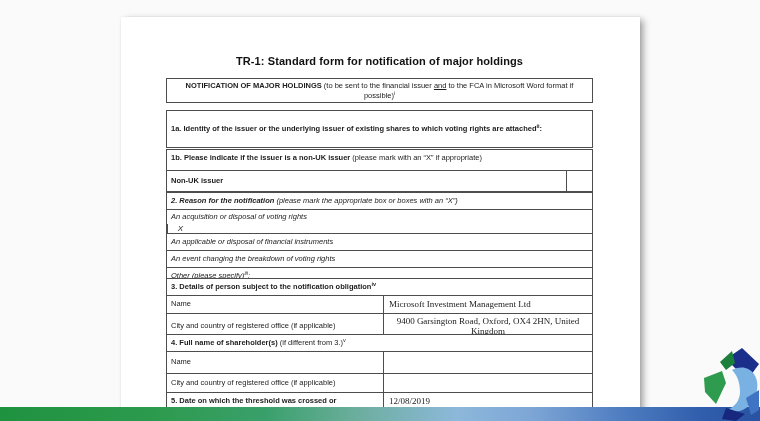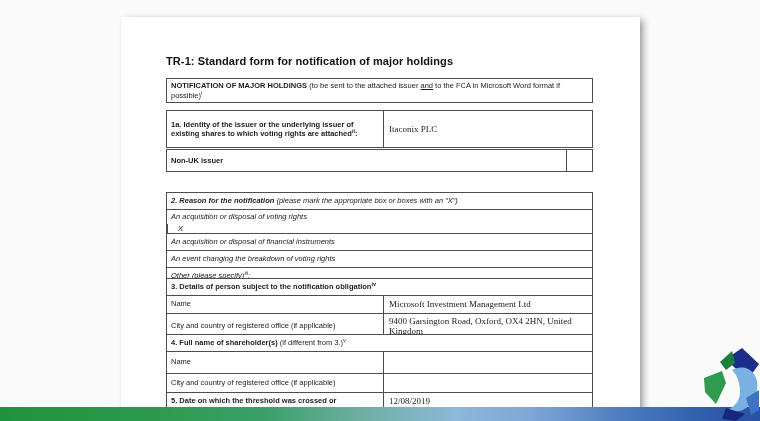--- a/index.html
+++ b/index.html
@@ -1,17 +1,17 @@
 <!DOCTYPE html>
 <html><head>
 <meta charset="utf-8">
 <style>
   * { margin:0; padding:0; box-sizing:border-box; }
   body { background:#e8e8e8; font-family:"Liberation Sans", sans-serif; }
-  .canvas { position:relative; width:760px; height:421px; background:#fafafa; overflow:hidden; }
+  .canvas { position:relative; width:760px; height:421px; background:#fafafa; overflow:hidden;text-align:center; }
   .page {
     position:absolute; left:121px; top:17px; width:519px; height:404px;
     background:#ffffff;
     box-shadow: 4px 2px 7px -1px rgba(0,0,0,0.38), 0 0 1px rgba(0,0,0,0.15);
   }
   .title {
     position:absolute; left:45px; top:38px; width:427px;
     font-size:11px; font-weight:bold; color:#111; letter-spacing:.1px;
   }
   .tbl { position:absolute; left:45px; width:427px; border:1px solid #4d4d4d; background:#fff; }
@@ -52,49 +52,51 @@
 </style>
 </head>
 <body>
 
 <div class="canvas">
   <div class="page">
 
     <div class="title">TR-1: Standard form for notification of major holdings</div>
 
     <div class="banner">
-      <span class="b">NOTIFICATION OF MAJOR HOLDINGS</span><span> (to be sent to the attached issuer </span><span class="u">and</span><span> to the FCA in Microsoft Word format if possible)</span><sup class="fn">i</sup>
+      <span class="b">NOTIFICATION OF MAJOR HOLDINGS</span><span> (to be sent to the financial issuer </span><span class="u">and</span><span> to the FCA in Microsoft Word format if possible)</span><sup class="fn">i</sup>
     </div>
 
     <div class="tbl" id="t1a">
       <div class="row">
         <div class="cell-lbl">
           <span><span class="b">1a. Identity of the issuer or the underlying issuer of existing shares to which voting rights are attached</span><sup class="fn b">ii</sup><span class="b">:</span></span>
         </div>
-        <div class="cell-val">Itaconix PLC</div>
       </div>
     </div>
 
     <div class="tbl" id="t1b">
+      <div class="row hdr-row">
+        <div class="hdr"><span class="b">1b. Please indicate if the issuer is a non-UK issuer</span><span> (please mark with an “X” if appropriate)</span></div>
+      </div>
       <div class="row item-row">
         <div class="cell-lbl">Non-UK issuer</div>
         <div class="cell-mark"></div>
       </div>
     </div>
 
     <div class="tbl" id="t2">
       <div class="row hdr-row">
         <div class="hdr"><span class="b">2. Reason for the notification</span><span> (please mark the appropriate box or boxes with an “X”)</span></div>
       </div>
       <div class="row item-row">
         <div class="cell-lbl">An acquisition or disposal of voting rights</div>
         <div class="cell-mark">X</div>
       </div>
       <div class="row item-row">
-        <div class="cell-lbl">An acquisition or disposal of financial instruments</div>
+        <div class="cell-lbl">An applicable or disposal of financial instruments</div>
         <div class="cell-mark"></div>
       </div>
       <div class="row item-row">
         <div class="cell-lbl">An event changing the breakdown of voting rights</div>
         <div class="cell-mark"></div>
       </div>
       <div class="row item-row">
         <div class="cell-lbl">
           <span><span>Other (please specify)</span><sup class="fn">iii</sup><span>:</span></span>
         </div>

